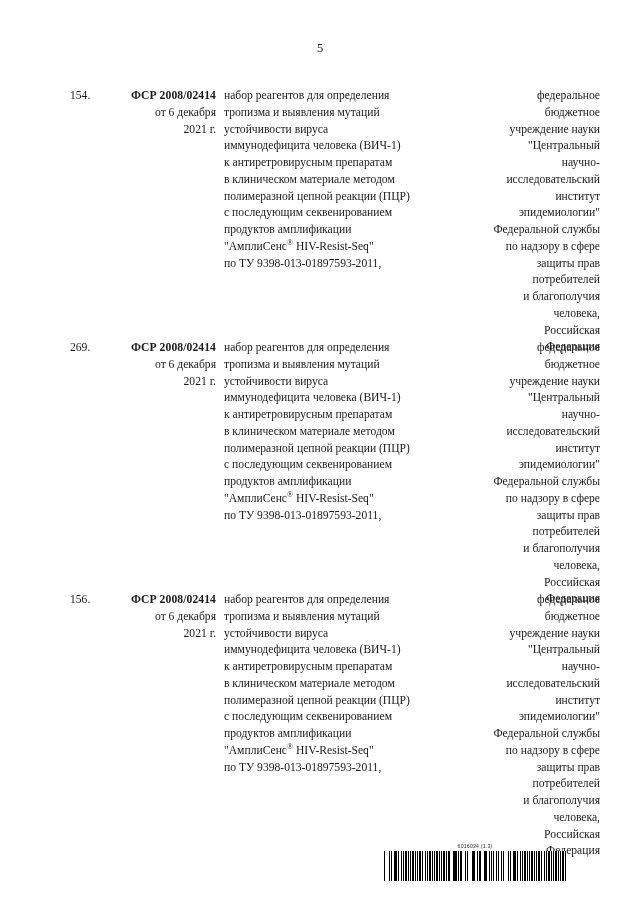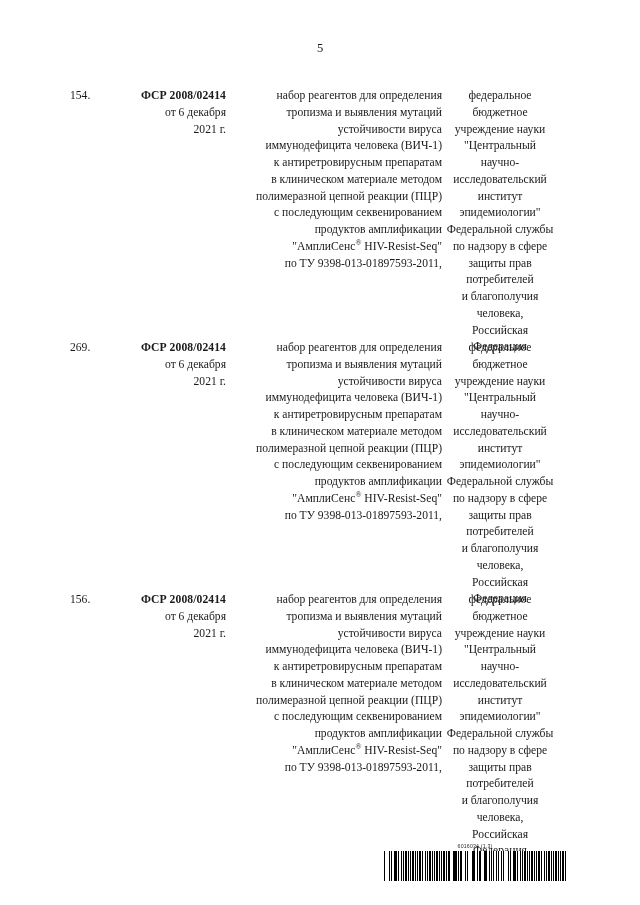--- a/index.html
+++ b/index.html
@@ -57,43 +57,43 @@
     color: #1a1a1a;
   }
 
   .col-index {
     left: 70px;
     width: 36px;
     text-align: left;
   }
 
   .col-regnumber {
-    left: 118px;
+    left: 108px;
     width: 108px;
     text-align: right;
   }
   .col-regnumber .regline {
     display: block;
     white-space: pre;
   }
   .col-regnumber .regline:first-child {
     font-weight: 600;
     letter-spacing: 0.1px;
   }
 
   .col-description {
     left: 224px;
     width: 218px;
+    text-align: left;
+  }
+
+  .col-organization {
+    left: 468px;
+    width: 132px;
     text-align: right;
-  }
-
-  .col-organization {
-    left: 434px;
-    width: 132px;
-    text-align: center;
   }
 
   .col-description .tline,
   .col-organization .tline {
     display: block;
     white-space: pre;
   }
 
   sup.reg-mark {
     font-size: 0.68em;

